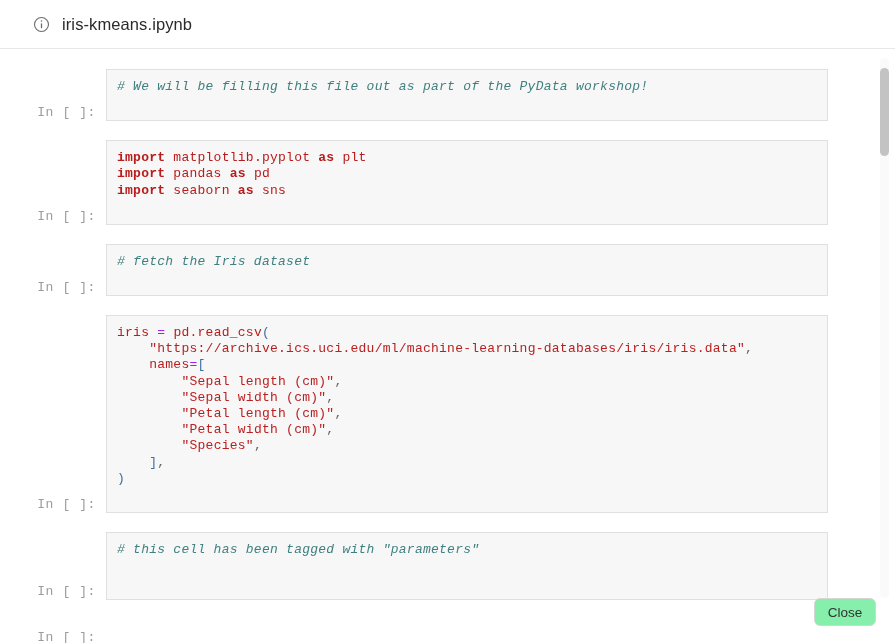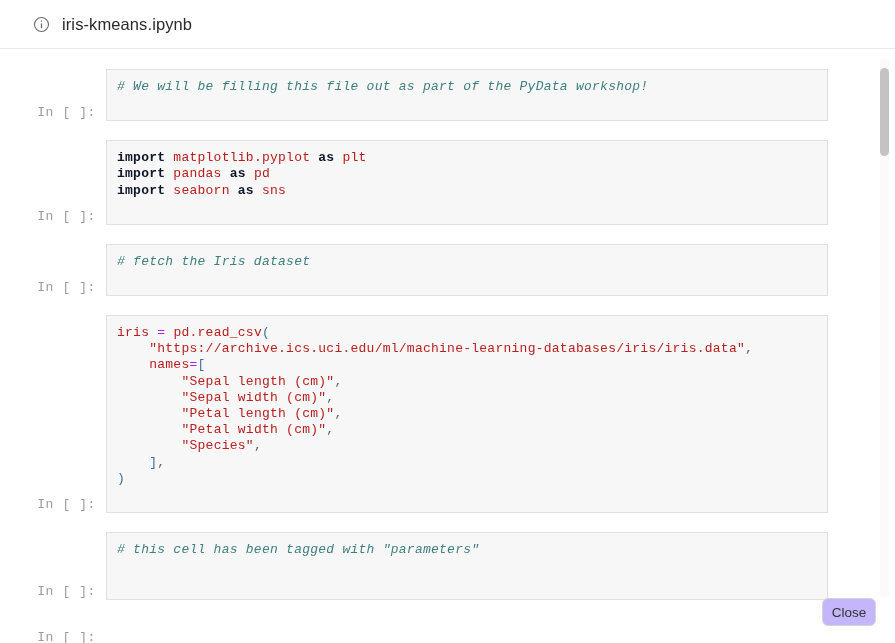--- a/index.html
+++ b/index.html
@@ -85,21 +85,21 @@
     font-size: 13px;
     line-height: 16.2px;
     white-space: pre;
     color: #000000;
     letter-spacing: 0.25px;
     min-height: 16.2px;
   }
 
   
   .tok-comment { color: #408080; font-style: italic; }
-  .tok-keyword { color: #0f172a; font-weight: bold; }
+  .tok-keyword { color: #b91c1c; font-weight: bold; }
   .tok-string  { color: #ba2121; }
   .tok-operator{ color: #a020f0; }
   .tok-punct   { color: #666666; }
   .tok-paren   { color: #4070a0; }
   .tok-dot     { color: #ba2121; }
   .tok-plain   { color: #b91c1c; }
 
   
   .scrollbar-track {
     position: absolute;
@@ -118,25 +118,25 @@
     height: 88px;
     background: #c3c3c3;
     border-radius: 5px;
   }
 
   
   .close-button {
     position: absolute;
     right: 19px;
     bottom: 17px;
-    width: 54px;
+    width: 62px;
     height: 28px;
     border: 1px solid #d6d6d6;
     border-radius: 6px;
-    background: #c4b5fd;
+    background: #86efac;
     color: #333333;
     font-size: 13.5px;
     font-family: "Liberation Sans", sans-serif;
     display: flex;
     align-items: center;
     justify-content: center;
     cursor: pointer;
     padding: 0;
   }
 </style>

